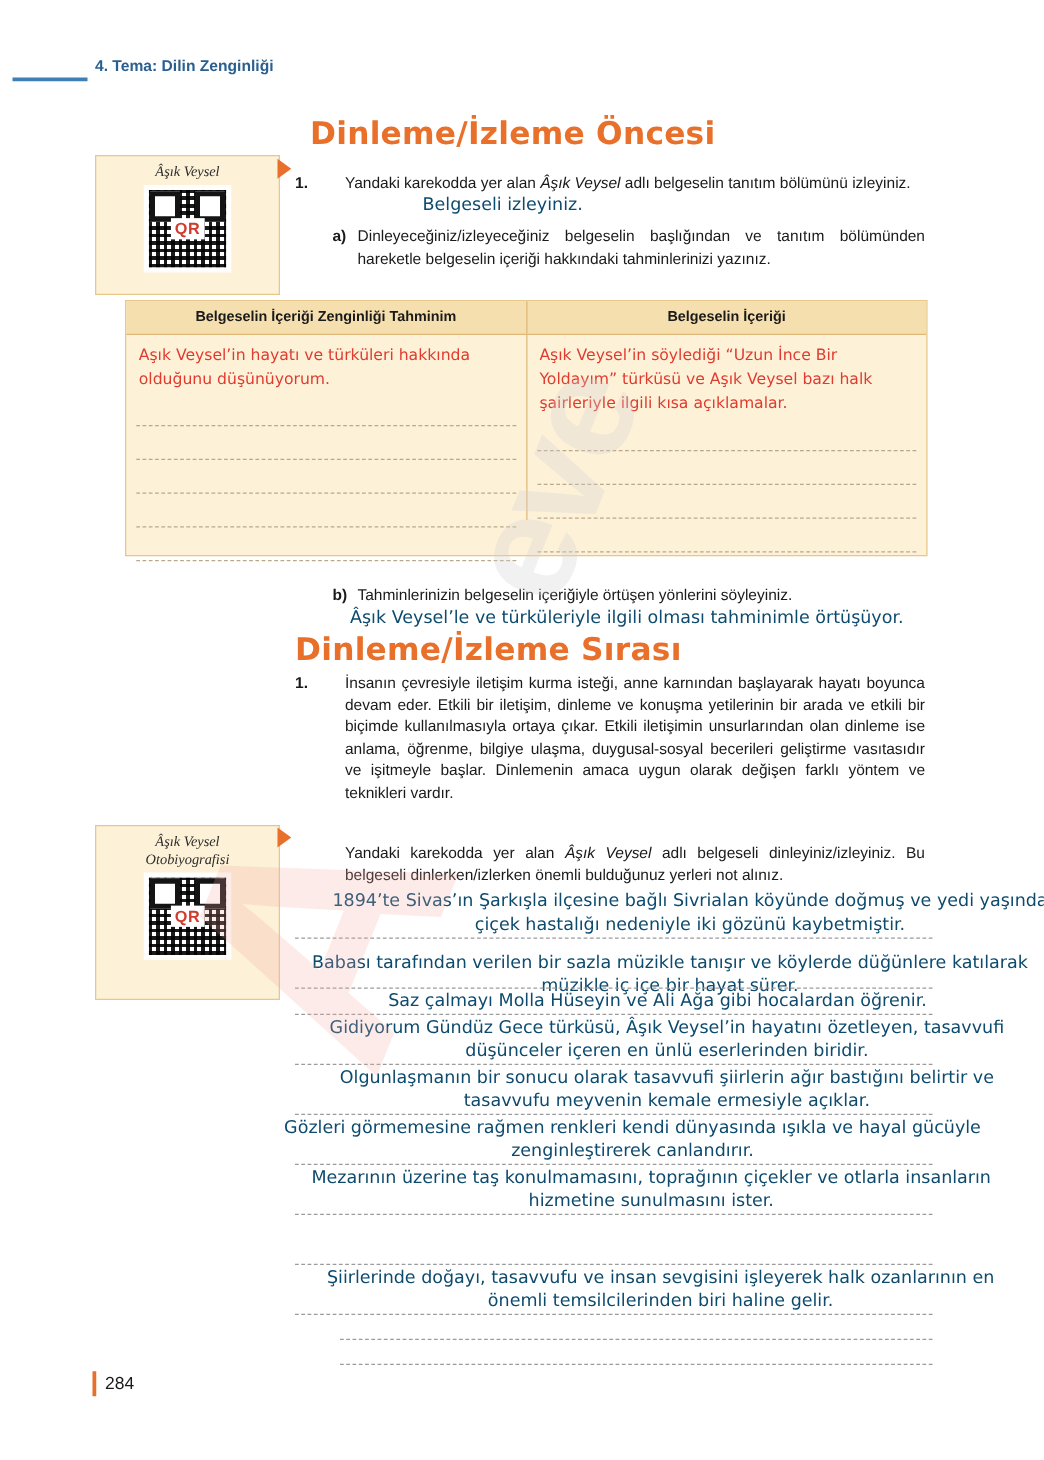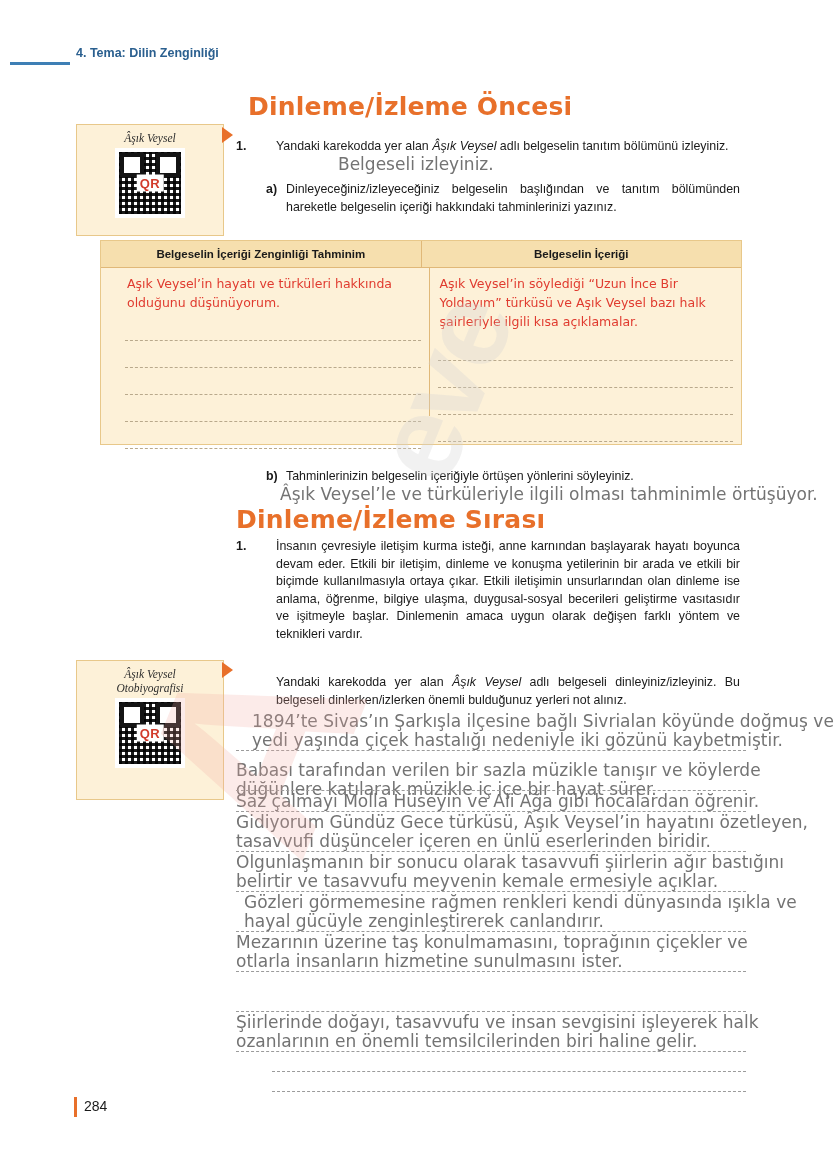--- a/index.html
+++ b/index.html
@@ -158,24 +158,25 @@
   }
   .para {
     position: absolute;
     font-size: 12.4px;
     line-height: 17.6px;
     color: #1a1a1a;
     text-align: justify;
   }
   .para i { font-style: italic; }
   .handwrite {
-    color: #737373;
+    color: #0c4a6e;
     font-family: "DejaVu Sans", sans-serif;
-    font-size: 17px;
+    font-size: 14px;
     line-height: 19px;
+    text-align: center;
   }
   .sublabel {
     position: absolute;
     font-size: 12.4px;
     font-weight: bold;
     color: #1a1a1a;
   }
 
   
   .tbl-wrap {
@@ -195,21 +196,21 @@
   }
   .tbl-head > div {
     flex: 1;
     text-align: center;
     font-size: 11.5px;
     font-weight: bold;
     color: #1a1a1a;
     line-height: 26px;
   }
   .tbl-head > div:first-child { border-right: 1px solid #e0b878; }
-  .tbl-body { display: flex; height: 148px; margin-left: 16px; }
+  .tbl-body { display: flex; height: 148px; }
   .tbl-col {
     flex: 1;
     padding: 6px 10px 0 10px;
     position: relative;
   }
   .tbl-col:first-child { border-right: 1px solid #e0b878; }
   .rule-lines {
     position: absolute;
     left: 8px; right: 8px;
     top: 30px;
@@ -344,21 +345,21 @@
 
   <div class="handwrite" style="position:absolute; left:236px; top:792px; width:580px;">Saz çalmayı Molla Hüseyin ve Ali Ağa gibi hocalardan öğrenir.</div>
   <div class="wline" style="left:236px; top:811px; width:510px;"></div>
 
   <div class="handwrite" style="position:absolute; left:236px; top:813px; width:595px;">Gidiyorum Gündüz Gece türküsü, Âşık Veysel’in hayatını özetleyen, tasavvufi düşünceler  içeren en ünlü eserlerinden biridir.</div>
   <div class="wline" style="left:236px; top:851px; width:510px;"></div>
 
   <div class="handwrite" style="position:absolute; left:236px; top:853px; width:595px;">Olgunlaşmanın bir sonucu olarak tasavvufi şiirlerin ağır bastığını belirtir ve tasavvufu meyvenin kemale ermesiyle açıklar.</div>
   <div class="wline" style="left:236px; top:891px; width:510px;"></div>
 
-  <div class="handwrite" style="position:absolute; left:244px; top:893px; width:560px;">Gözleri görmemesine rağmen renkleri kendi dünyasında ışıkla ve hayal gücüyle zenginleştirerek canlandırır.</div>
+  <div class="handwrite" style="position:absolute; left:226px; top:893px; width:560px;">Gözleri görmemesine rağmen renkleri kendi dünyasında ışıkla ve hayal gücüyle zenginleştirerek canlandırır.</div>
   <div class="wline" style="left:236px; top:931px; width:510px;"></div>
 
   <div class="handwrite" style="position:absolute; left:236px; top:933px; width:570px;">Mezarının üzerine taş konulmamasını, toprağının çiçekler ve otlarla insanların hizmetine sunulmasını ister.</div>
   <div class="wline" style="left:236px; top:971px; width:510px;"></div>
 
   <div class="wline" style="left:236px; top:1011px; width:510px;"></div>
 
   <div class="handwrite" style="position:absolute; left:236px; top:1013px; width:585px;">Şiirlerinde doğayı, tasavvufu ve insan sevgisini işleyerek halk ozanlarının en önemli temsilcilerinden biri haline gelir.</div>
   <div class="wline" style="left:236px; top:1051px; width:510px;"></div>
 

